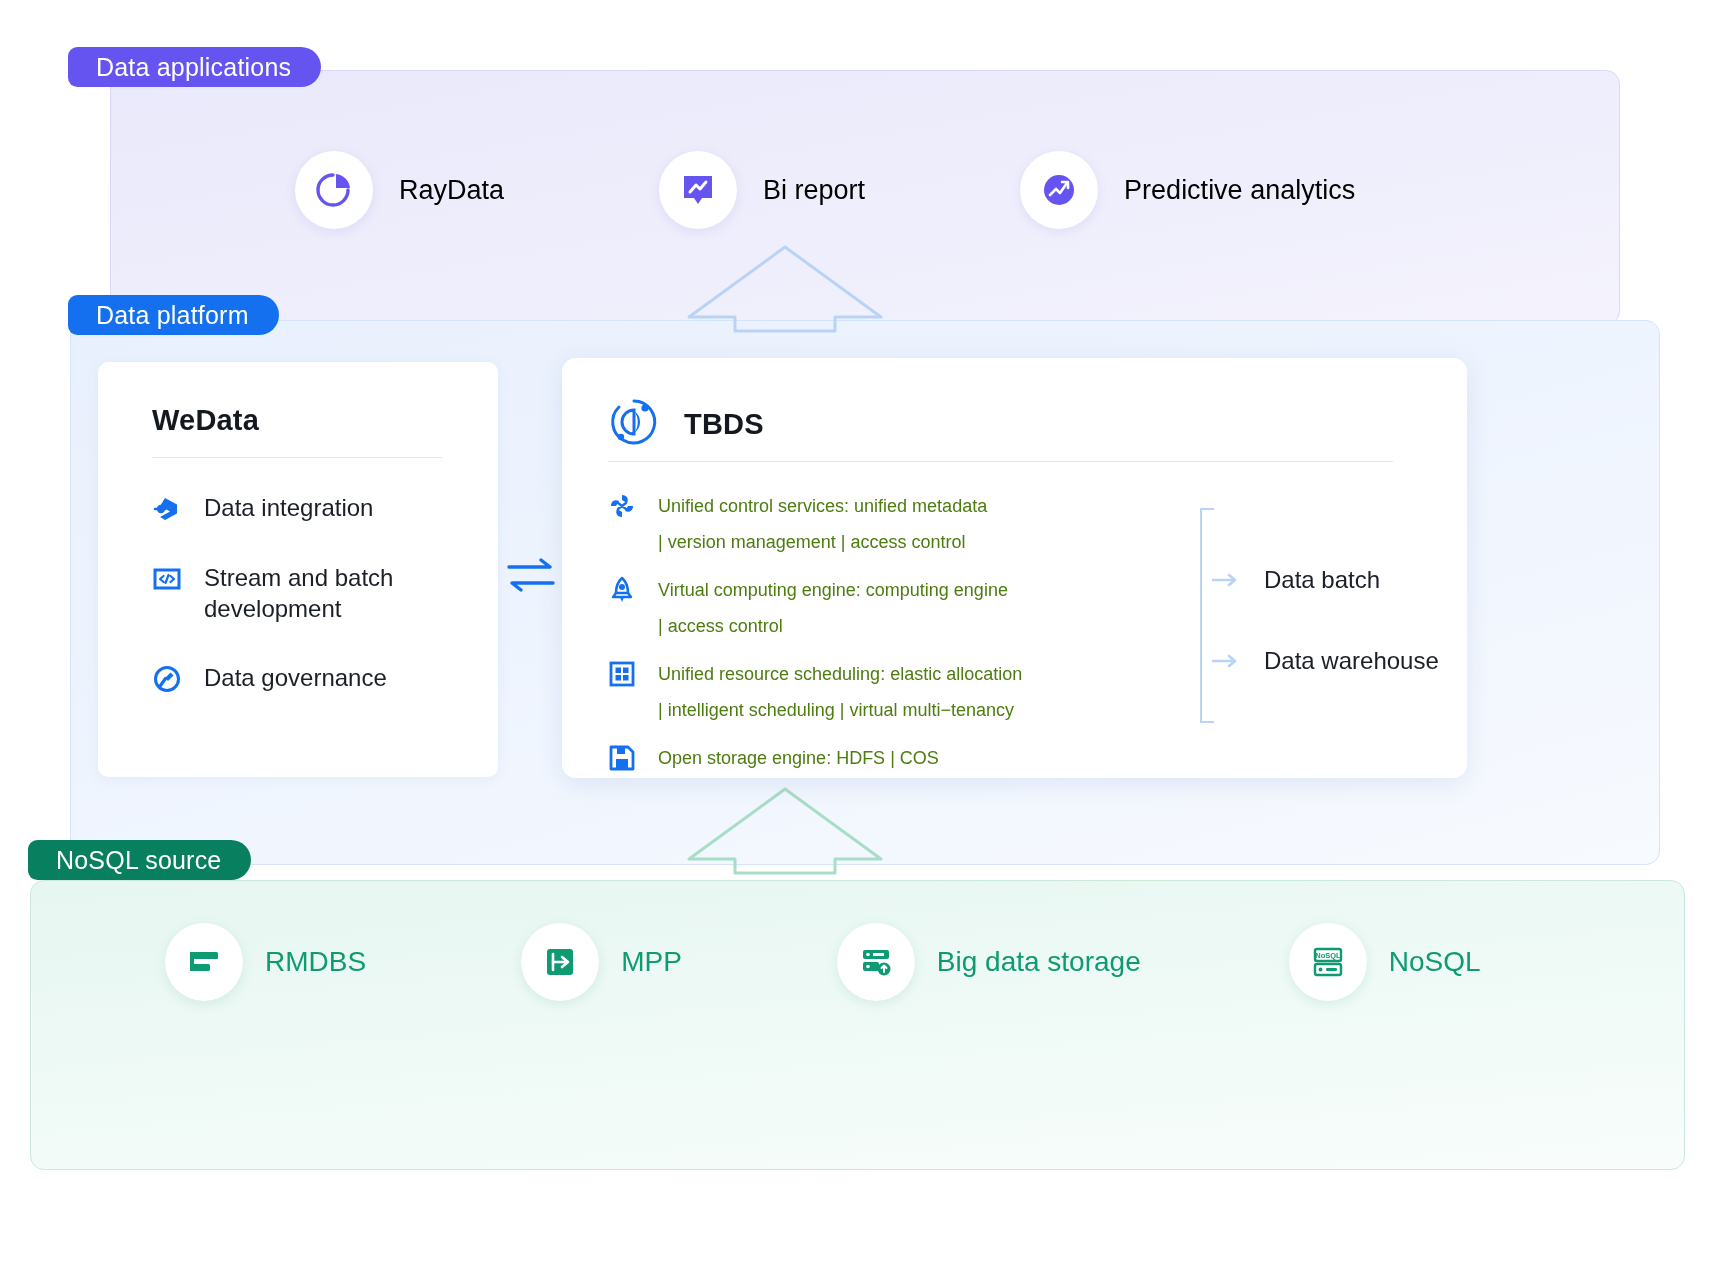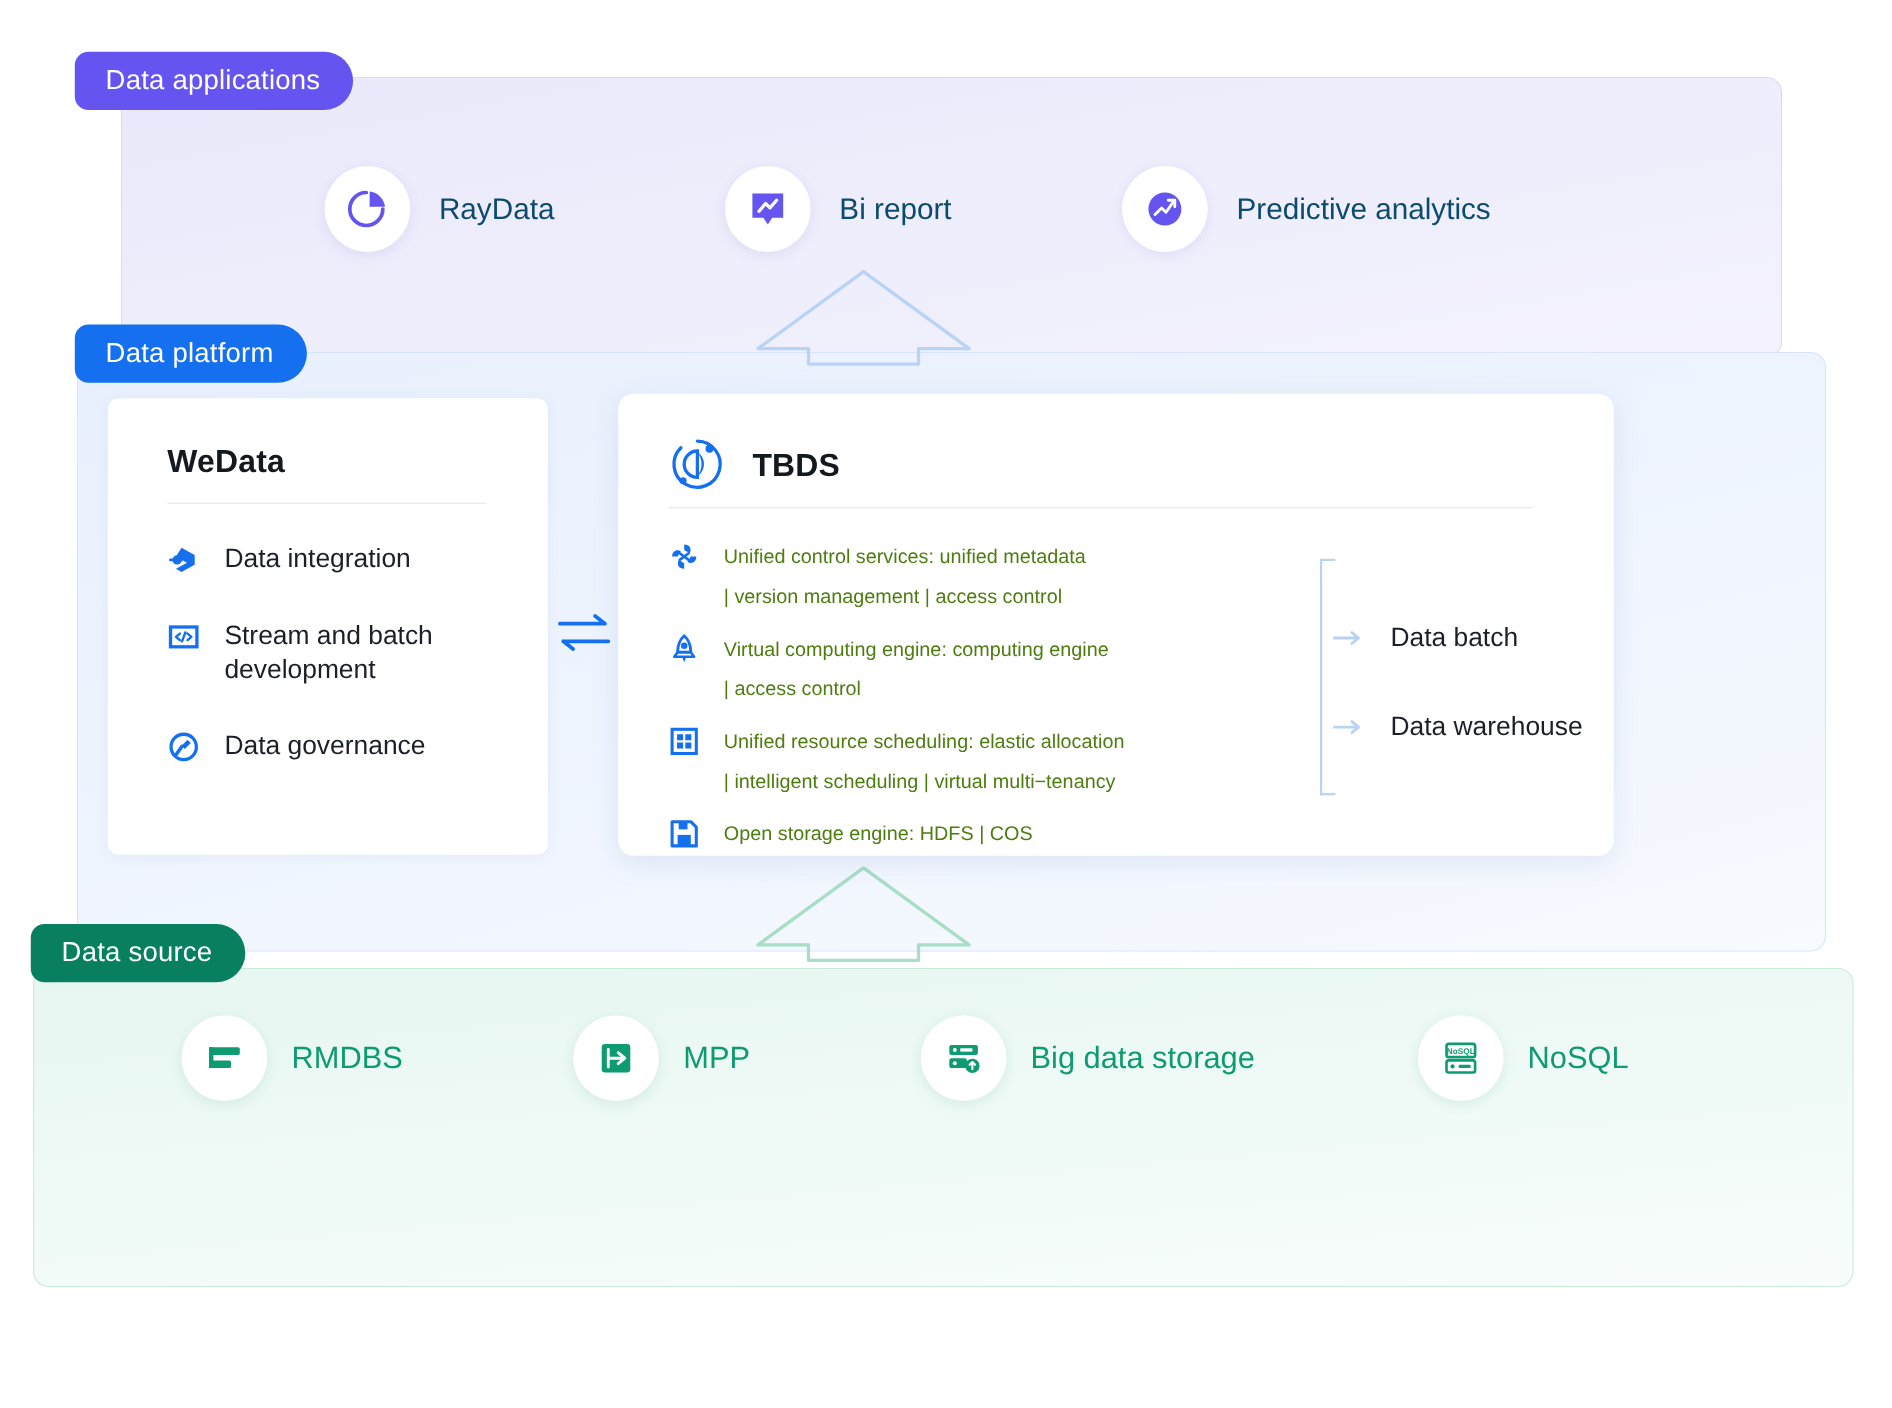--- a/index.html
+++ b/index.html
@@ -33,21 +33,21 @@
   #band-source {
     left:30px; top:880px; width:1655px; height:290px;
     background:linear-gradient(175deg,#e6f6f0 0%,#effaf6 50%,#f8fdfb 100%);
     border:1px solid #c9ead9;
     border-radius:14px;
   }
 
   
   .tier-tab {
     position:absolute;
-    height:53px;
+    height:40px;
     display:flex; align-items:center;
     padding:0 30px 0 28px;
     color:#fff;
     font-size:25px;
     letter-spacing:.2px;
     border-radius:14px 30px 30px 14px;
     z-index:20;
     white-space:nowrap;
   }
   #tab-apps      { left:68px;  top:47px;  background:#6554f0; }
@@ -68,21 +68,21 @@
   .app-circle {
     width:78px; height:78px; border-radius:50%;
     background:#ffffff;
     box-shadow:0 3px 12px rgba(90,80,200,.10);
     display:flex; align-items:center; justify-content:center;
     flex:none;
   }
   .app-label {
     margin-left:26px;
     font-size:27px;
-    color:#0c4a6e;
+    color:#000000;
     white-space:nowrap;
   }
 
   
   #wedata-panel {
     position:absolute; left:98px; top:362px; width:400px; height:415px;
     background:#ffffff;
     border-radius:10px;
     box-shadow:0 2px 14px rgba(40,80,160,.06);
     z-index:14;
@@ -184,21 +184,21 @@
     </svg>
   </div>
 
   <div class="tier-tab" id="tab-apps">
     <span>Data applications</span>
   </div>
   <div class="tier-tab" id="tab-platform">
     <span>Data platform</span>
   </div>
   <div class="tier-tab" id="tab-source">
-    <span>Data source</span>
+    <span>NoSQL source</span>
   </div>
 
   <div id="apps-row">
 
     <div class="app-item" id="app-0">
       <div class="app-circle">
         <svg width="42" height="42" viewBox="0 0 42 42">
           <path d="M20 6 A15 15 0 1 0 35 21" fill="none" stroke="#6554f0" stroke-width="3.4" stroke-linecap="round"></path>
           <path d="M23 5 A16 16 0 0 1 37 19 L23 19 Z" fill="#6554f0"></path>
         </svg>

